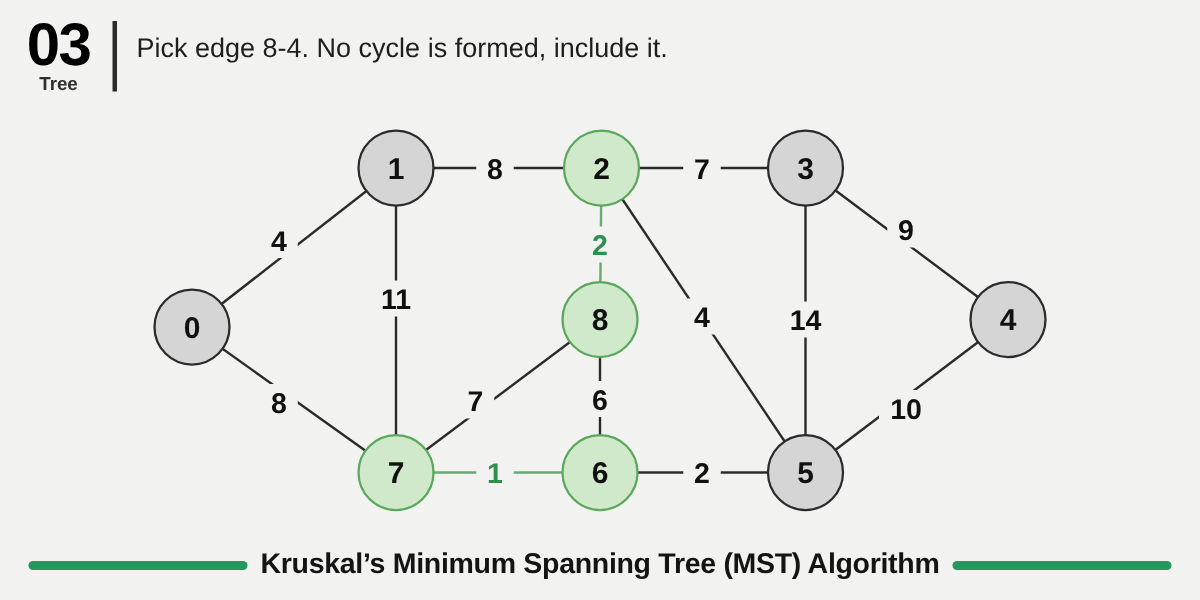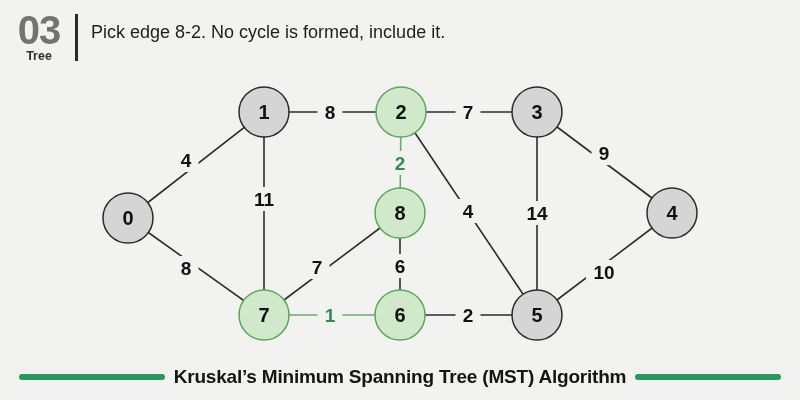--- a/index.html
+++ b/index.html
@@ -125,25 +125,25 @@
         <text x="400" y="322" text-anchor="middle" font-size="20" font-weight="bold" fill="#111111">6</text>
         <circle cx="264" cy="315" r="25" fill="#cfe9ca" stroke="#5ba75c" stroke-width="1.5"></circle>
         <text x="264" y="322" text-anchor="middle" font-size="20" font-weight="bold" fill="#111111">7</text>
         <circle cx="400" cy="213" r="25" fill="#cfe9ca" stroke="#5ba75c" stroke-width="1.5"></circle>
         <text x="400" y="220" text-anchor="middle" font-size="20" font-weight="bold" fill="#111111">8</text>
       </g>
   </svg>
 
   <div class="header">
     <div class="step-badge">
-      <div class="step-number" style="color: #737373;">03</div>
+      <div class="step-number" style="color: #000000;">03</div>
       <div class="step-label">Tree</div>
     </div>
     <div class="header-divider"></div>
-    <div class="step-description">Pick edge 8-2. No cycle is formed, include it.</div>
+    <div class="step-description">Pick edge 8-4. No cycle is formed, include it.</div>
   </div>
 
   <div class="footer">
     <div class="footer-rule" style="background: rgb(39, 152, 92);"></div>
     <div class="footer-title">Kruskal’s Minimum Spanning Tree (MST) Algorithm</div>
     <div class="footer-rule" style="background: rgb(39, 152, 92);"></div>
   </div>
 
 </div>
 

